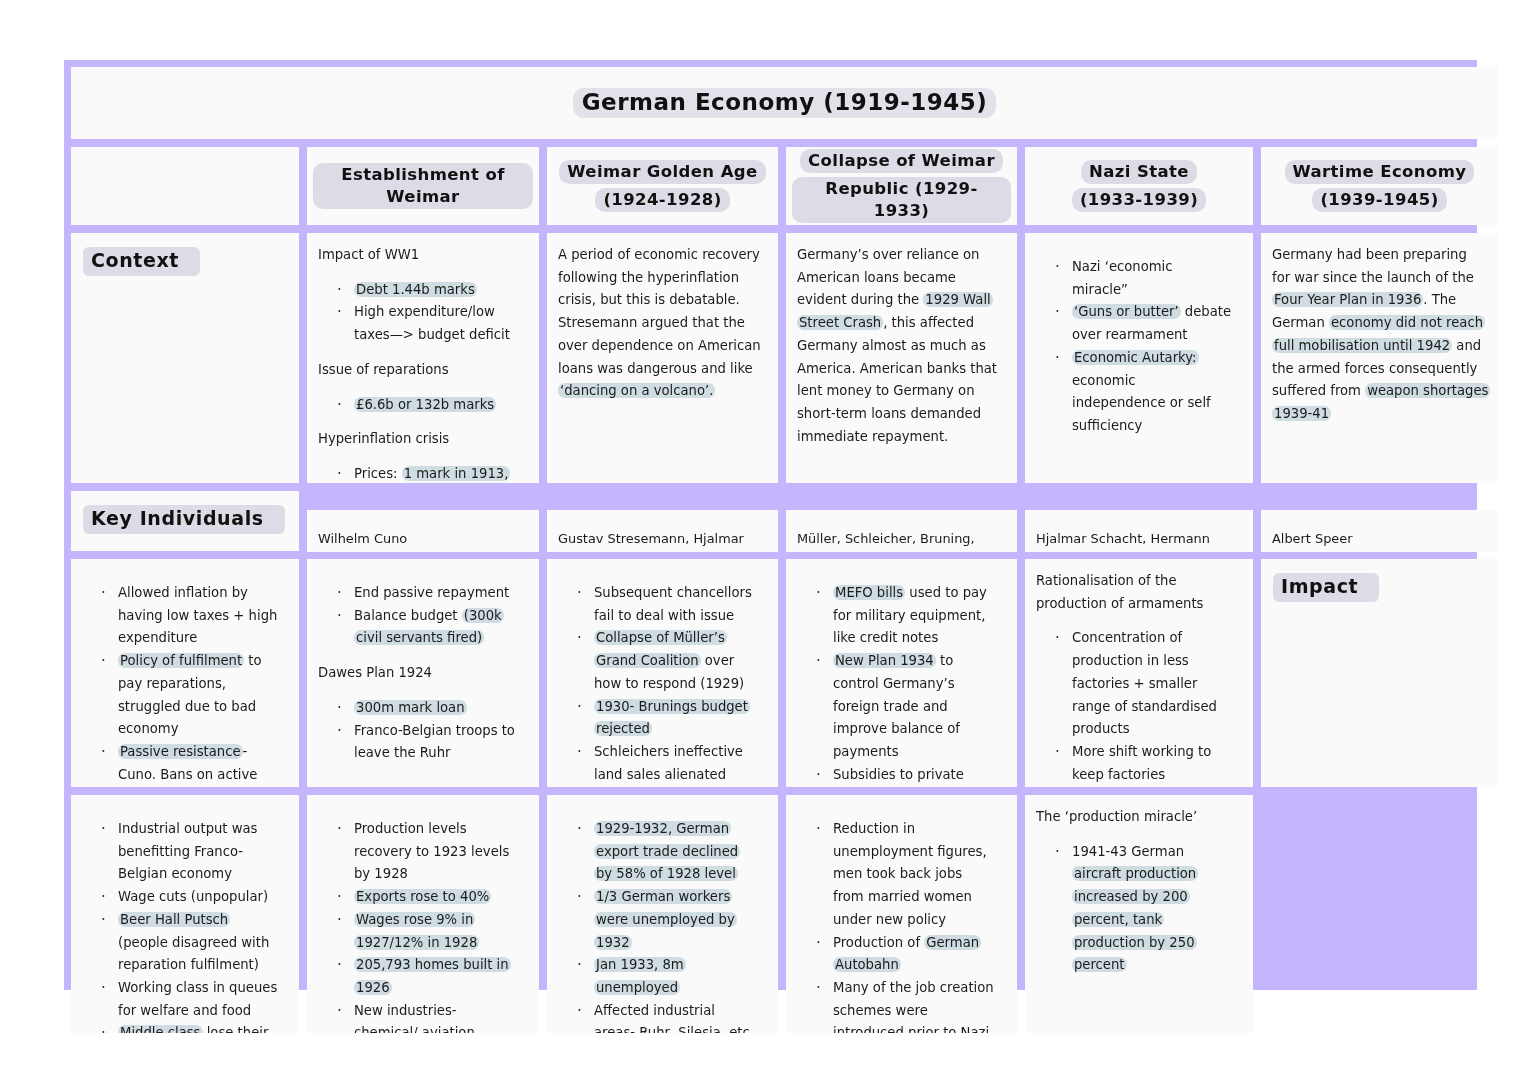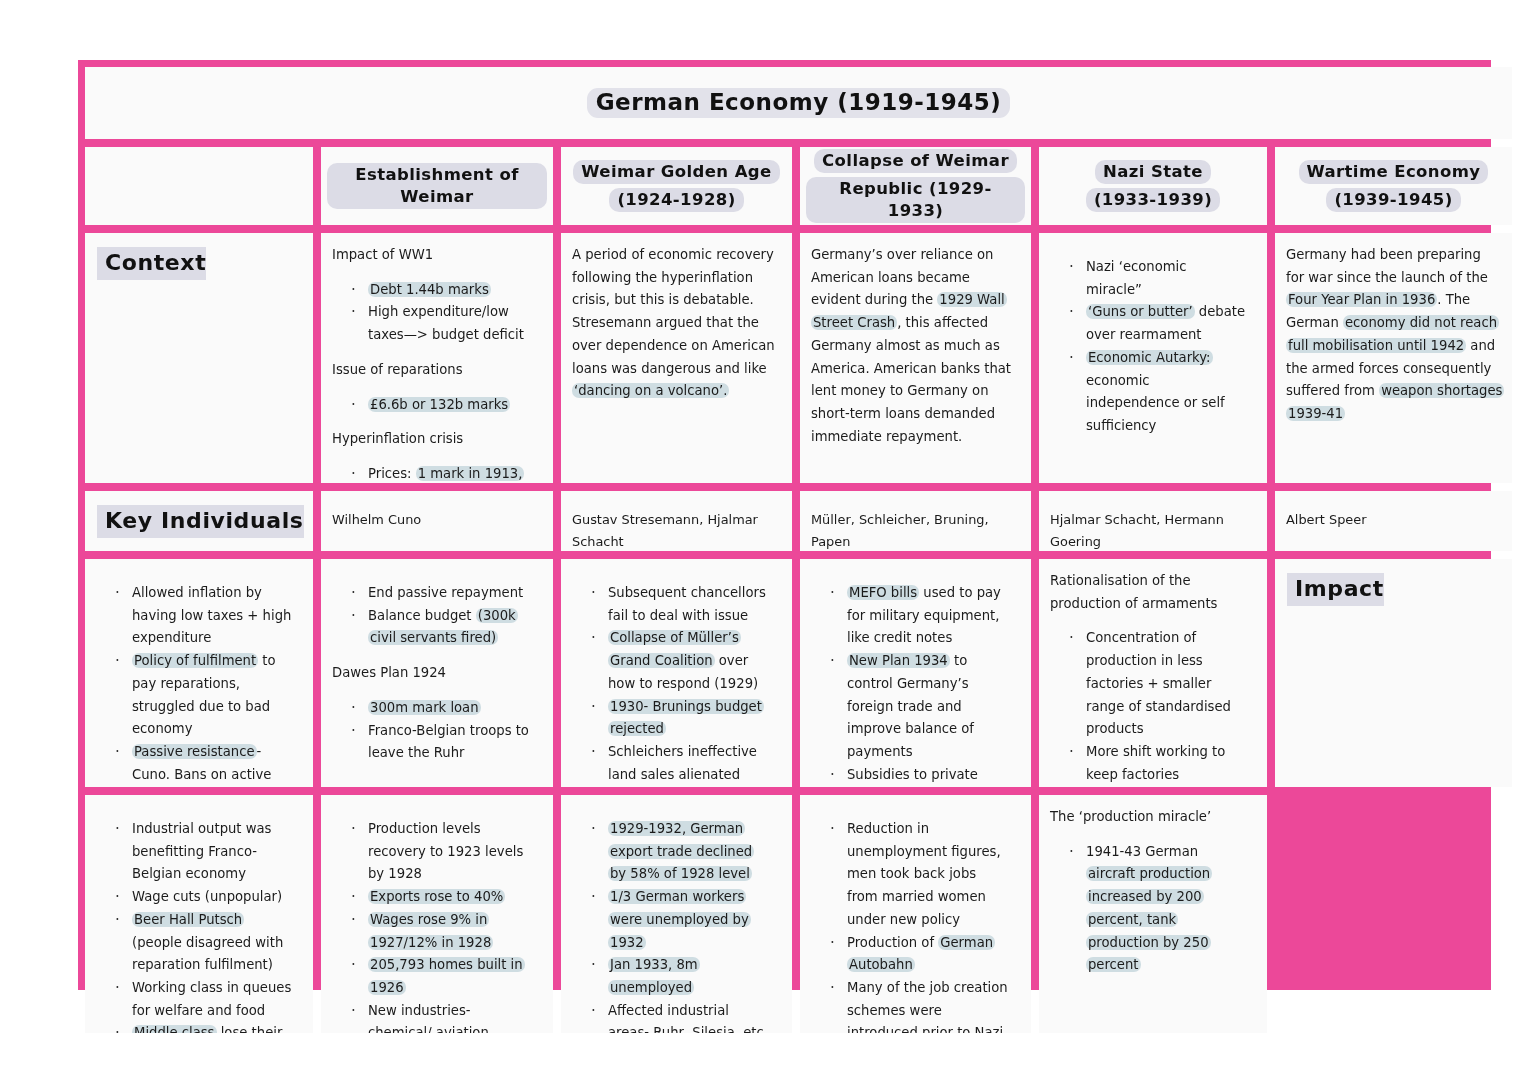--- a/index.html
+++ b/index.html
@@ -4,23 +4,23 @@
 <style>
   html,body{margin:0;padding:0;}
   body{
     width:1527px;height:1080px;
     background:#ffffff;
     font-family:"DejaVu Sans", sans-serif;
     overflow:hidden;
   }
   .page{
     position:absolute;
-    left:78px;top:60px;
+    left:64px;top:60px;
     width:1413px;height:930px;
-    background:#ec4899;
+    background:#c4b5fd;
     padding:0;
     box-sizing:border-box;
   }
   
   .grid{
     position:absolute;
     left:0;top:0;right:0;bottom:0;
     display:grid;
     grid-template-columns:228px 232px 231px 231px 228px 237px;
     grid-template-rows:72px 78px 250px 60px 228px 238px;
@@ -62,37 +62,38 @@
     border-radius:10px;
     padding:1px 8px 2px 8px;
     margin:2px 0;
     display:inline-block;
   }
   
   .rowhead{
     padding:14px 0 0 12px;
   }
   .rowhead .lbl{
-    font-size:22px;font-weight:bold;color:#111;letter-spacing:.6px;
+    font-size:19px;font-weight:bold;color:#111;letter-spacing:.6px;
     background:#dcdce6;
-    border-radius:0;
-    padding:1px 0 2px 8px;
+    border-radius:6px;
+    padding:1px 21px 2px 8px;
     display:inline-block;
     line-height:1.35;
   }
   
   .body-cell{
     padding:11px 9px 24px 11px;
     font-size:13.2px;
     line-height:1.72;
     color:#1b1b1b;
   }
   .body-cell.small{
     padding-top:18px;
     font-size:12.9px;
+    margin-top:19px;
   }
   .body-cell p{margin:0;}
   .body-cell ul{
     margin:12px;padding:0;list-style:none;
   }
   .body-cell li{
     position:relative;
     padding-left:24px;
     margin:0;
   }

